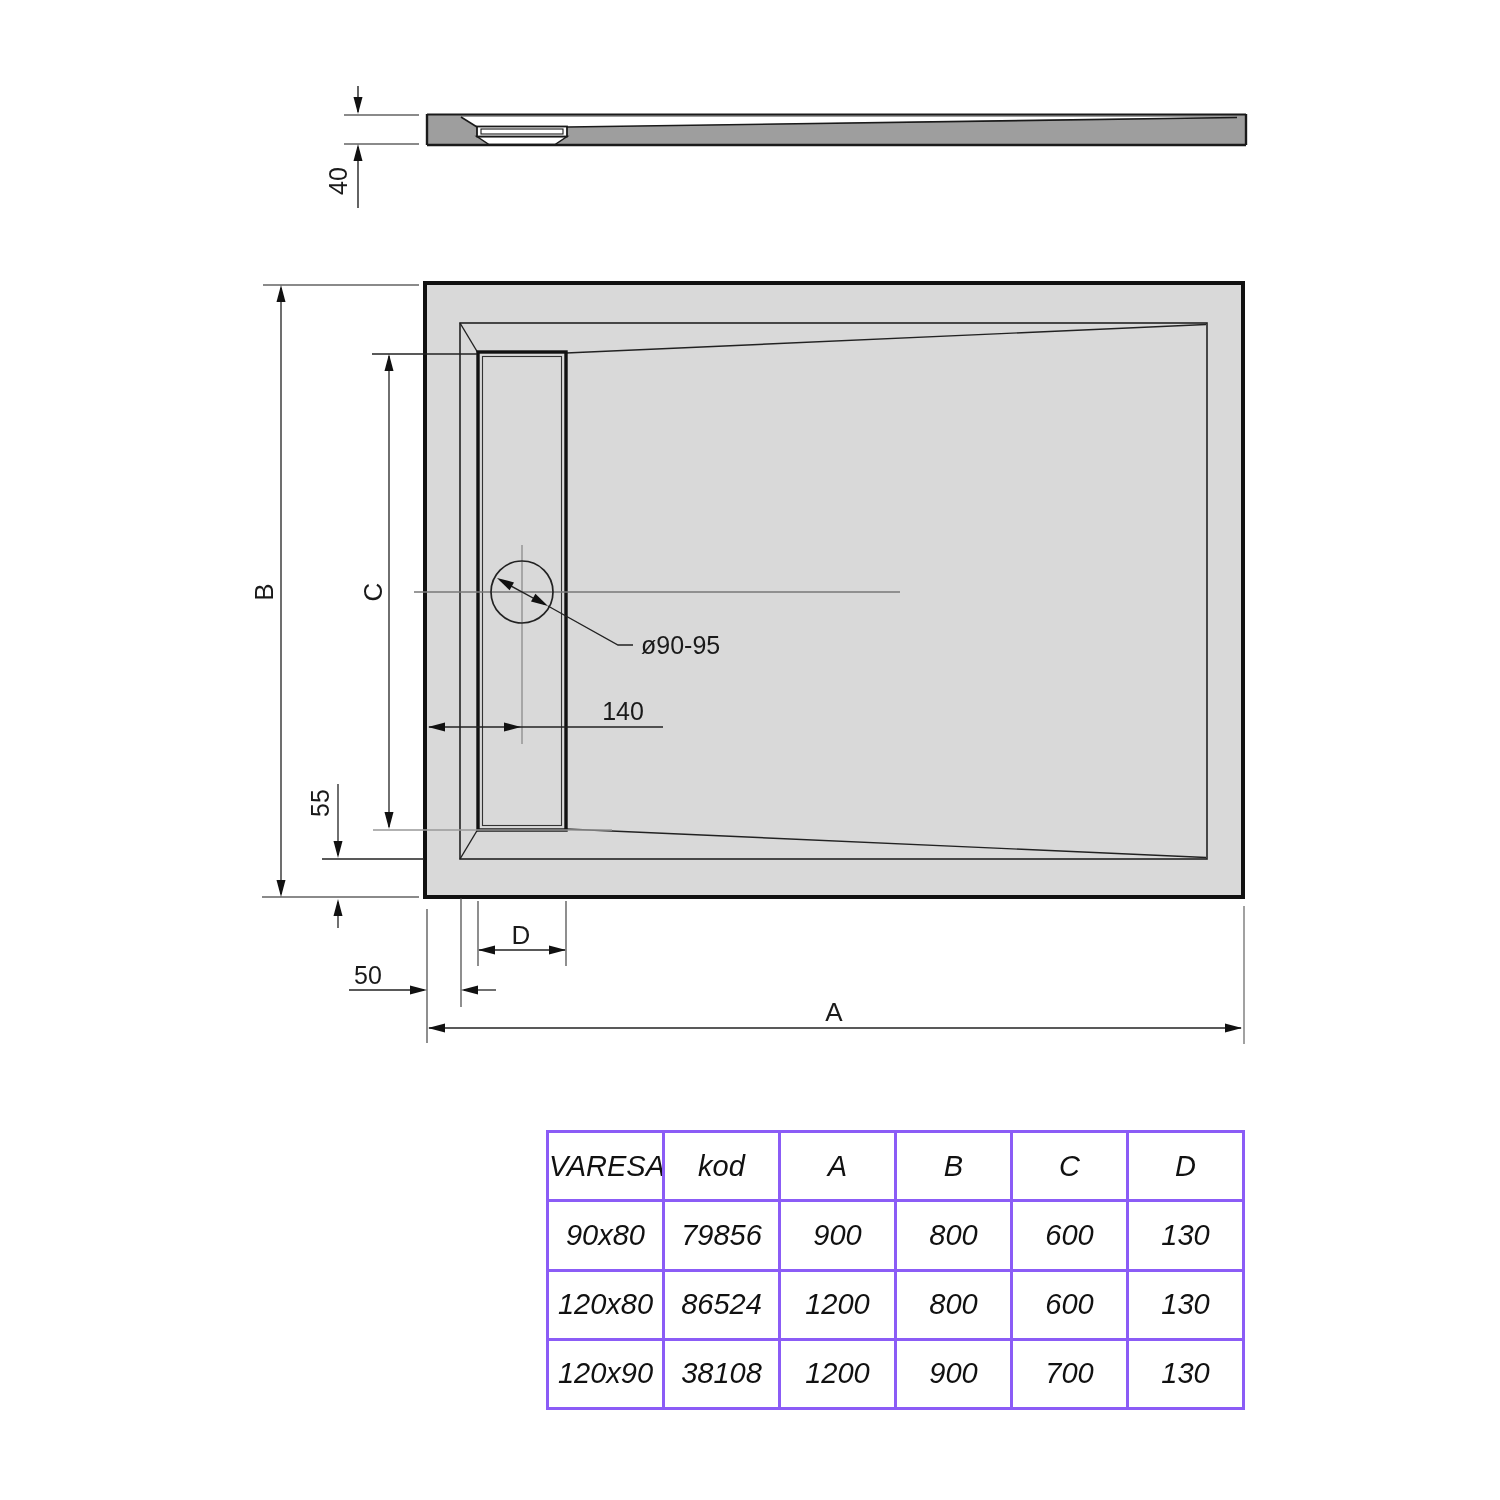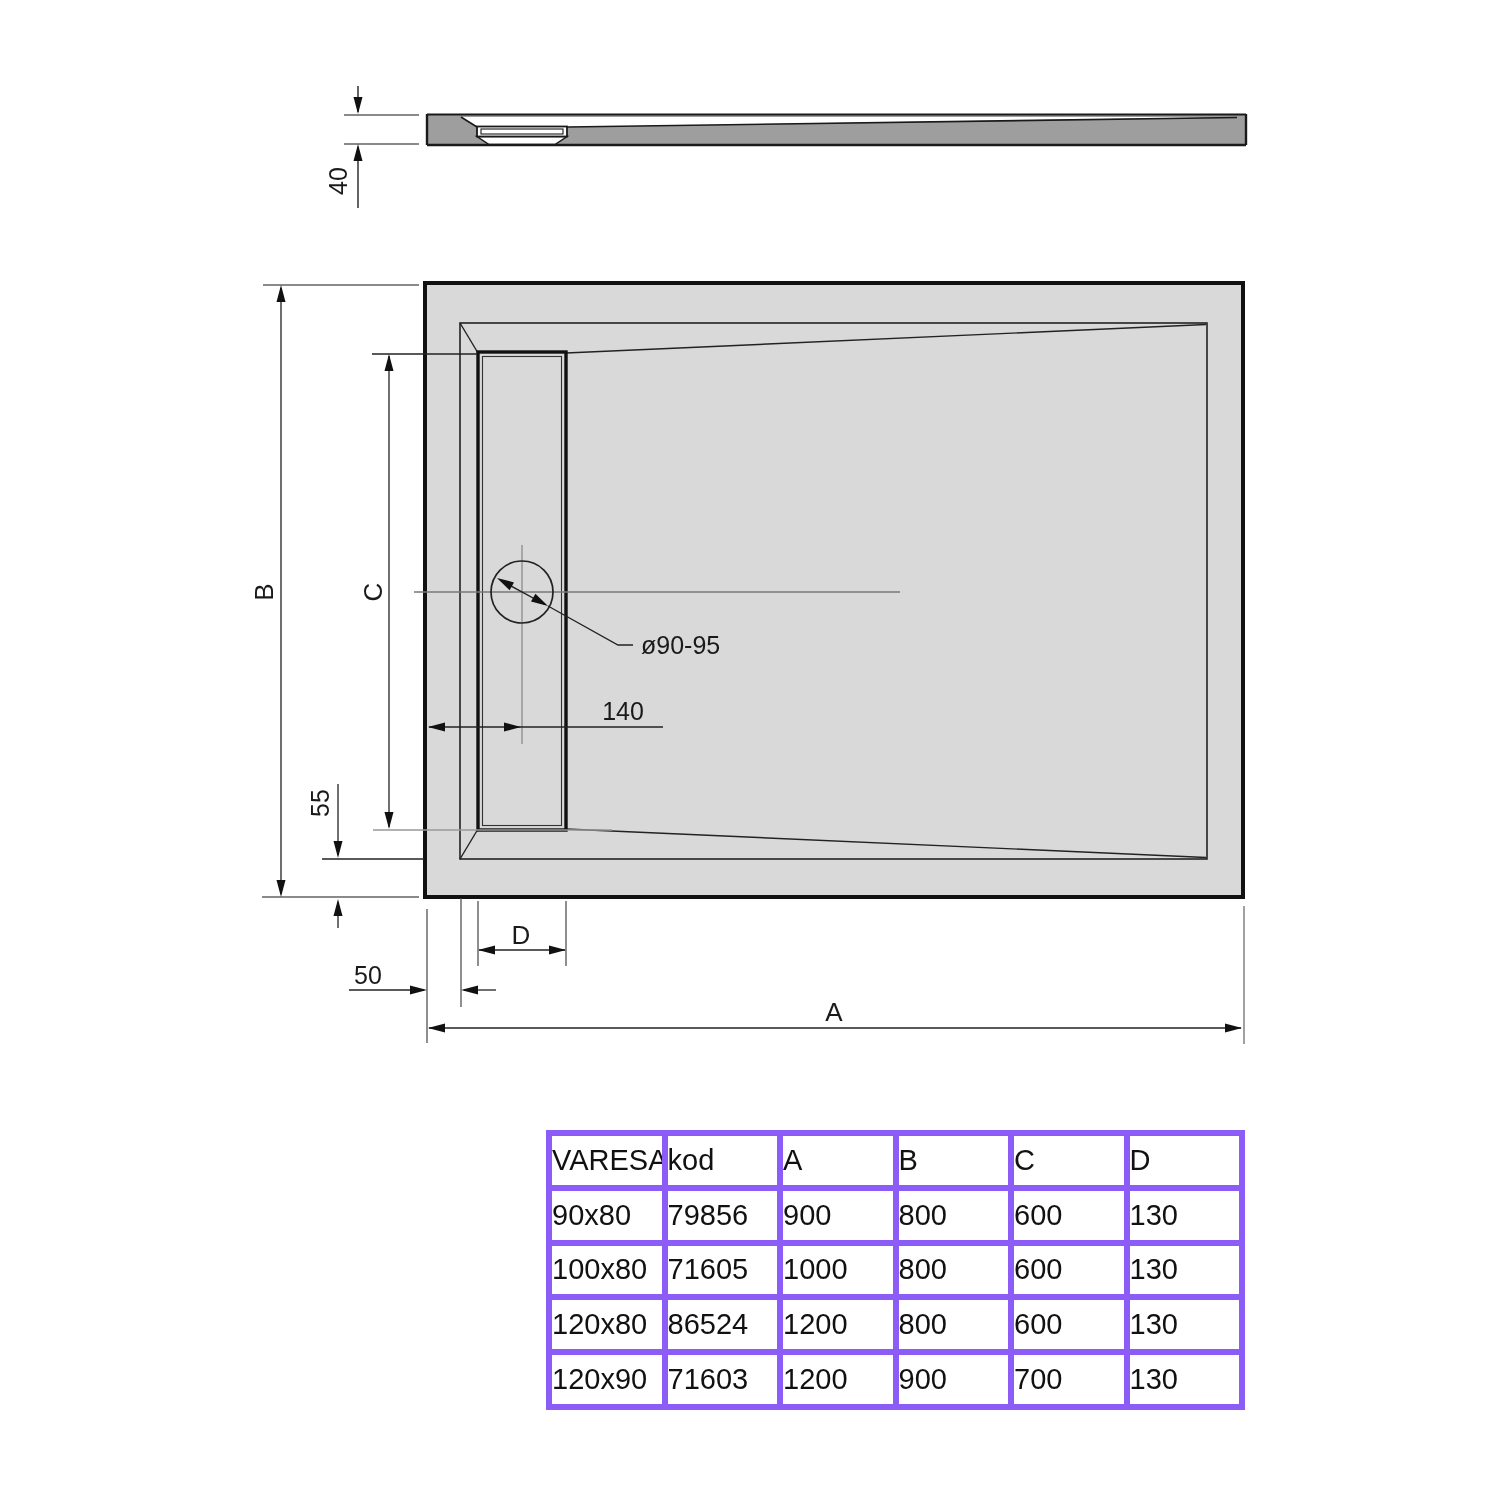--- a/index.html
+++ b/index.html
@@ -21,25 +21,27 @@
     position:absolute;
     left:546px;top:1130px;
     width:699px;height:280px;
     border-collapse:collapse;
     table-layout:fixed;
     font-size:29px;
     color:#111;
     background:#fff;
   }
   .spec-table td{
-    border:6px solid #8b5cf6;
+    border:3px solid #8b5cf6;
+    text-align:center;
     vertical-align:middle;
     height:46px;
     padding:0;
     overflow:hidden;
+    font-style:italic;
   }
 </style>
 </head>
 <body>
 
 <div class="canvas">
 
   <svg width="1500" height="1500" viewBox="0 0 1500 1500">
 
     <g>
@@ -167,38 +169,30 @@
       </tr>
       <tr>
         <td>90x80</td>
         <td>79856</td>
         <td>900</td>
         <td>800</td>
         <td>600</td>
         <td>130</td>
       </tr>
       <tr>
-        <td>100x80</td>
-        <td>71605</td>
-        <td>1000</td>
-        <td>800</td>
-        <td>600</td>
-        <td>130</td>
-      </tr>
-      <tr>
         <td>120x80</td>
         <td>86524</td>
         <td>1200</td>
         <td>800</td>
         <td>600</td>
         <td>130</td>
       </tr>
       <tr>
         <td>120x90</td>
-        <td>71603</td>
+        <td>38108</td>
         <td>1200</td>
         <td>900</td>
         <td>700</td>
         <td>130</td>
       </tr>
     </tbody>
   </table>
 </div>
 
 </body></html>

